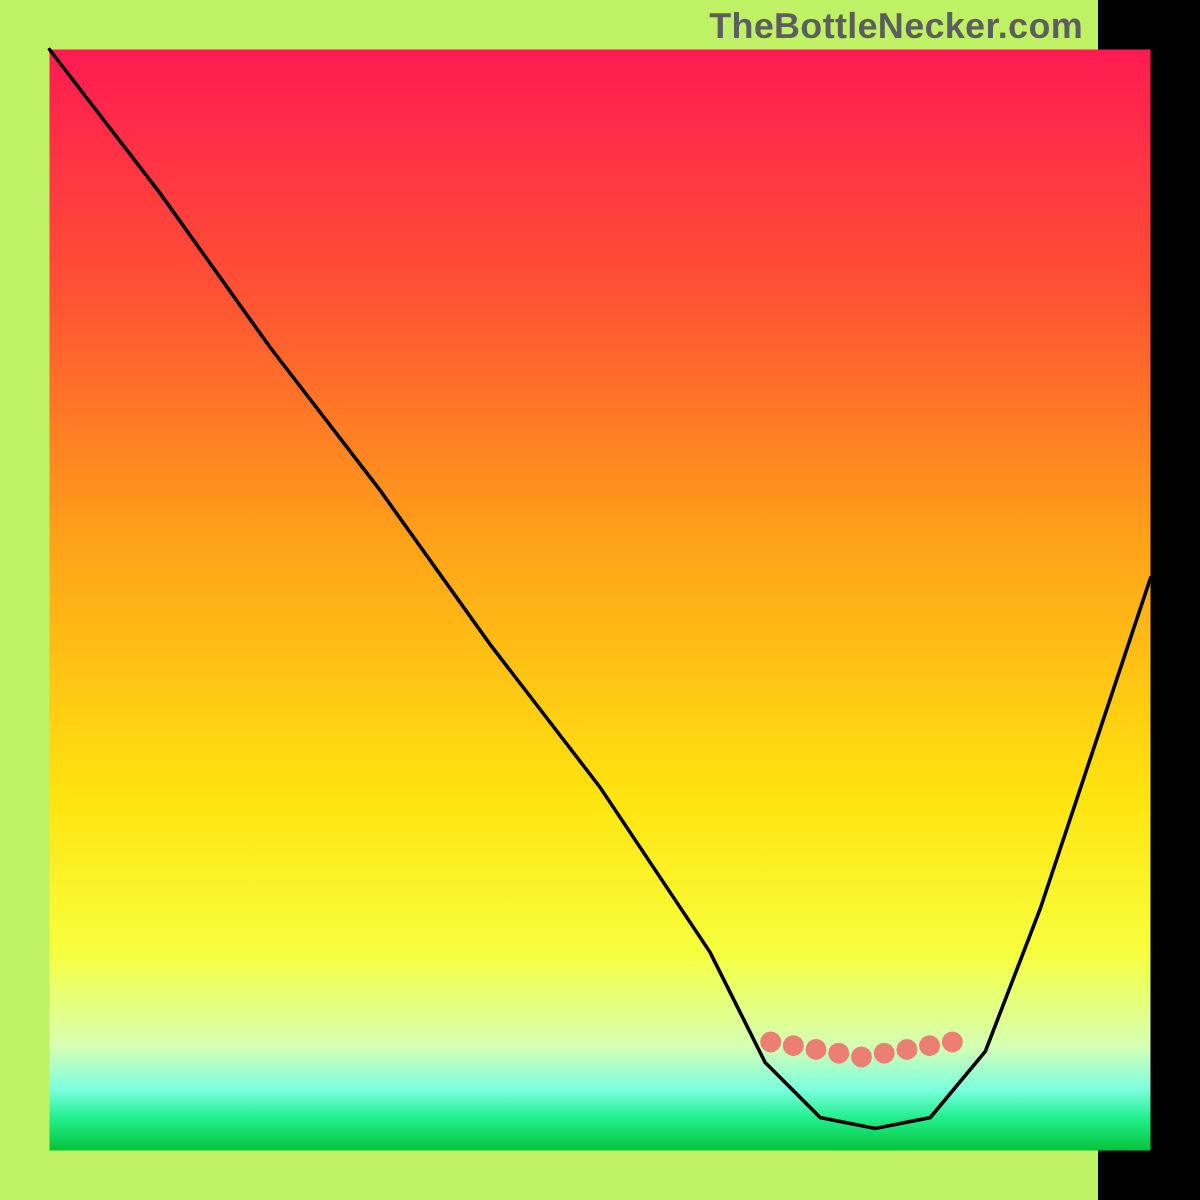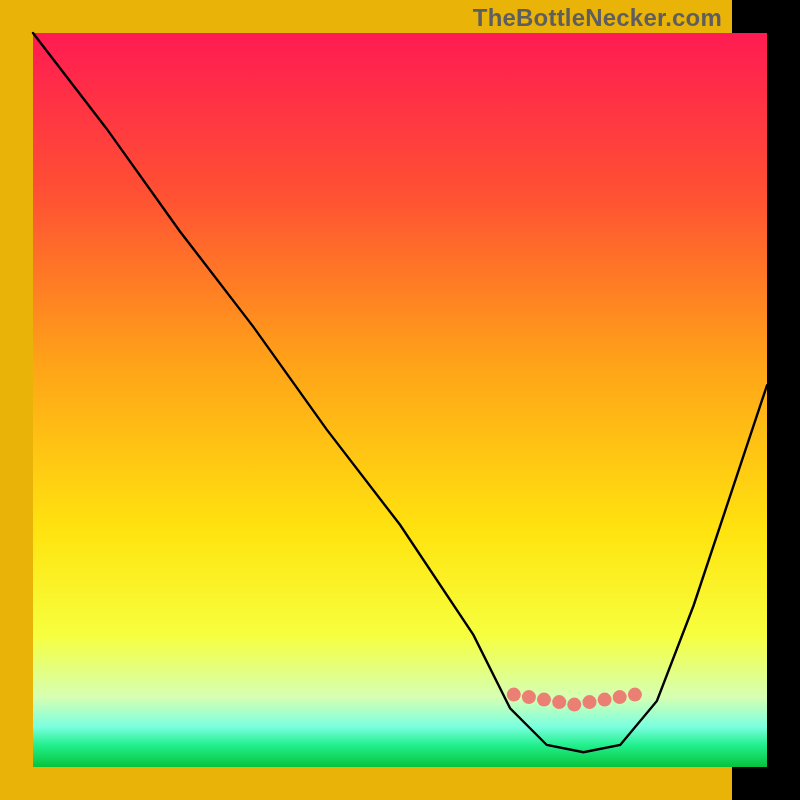--- a/index.html
+++ b/index.html
@@ -8,21 +8,21 @@
     width: 800px;
     height: 800px;
     background: #000000;
     overflow: hidden;
     font-family: Arial, Helvetica, sans-serif;
   }
   .frame {
     position: relative;
     width: 732px;
     height: 800px;
-    background: #eab308;
+    background: #bef264;
   }
   .watermark {
     position: absolute;
     top: 4px;
     right: 10px;
     color: #5e5e5e;
     font-size: 24px;
     font-weight: 600;
     letter-spacing: 0.2px;
     user-select: none;

